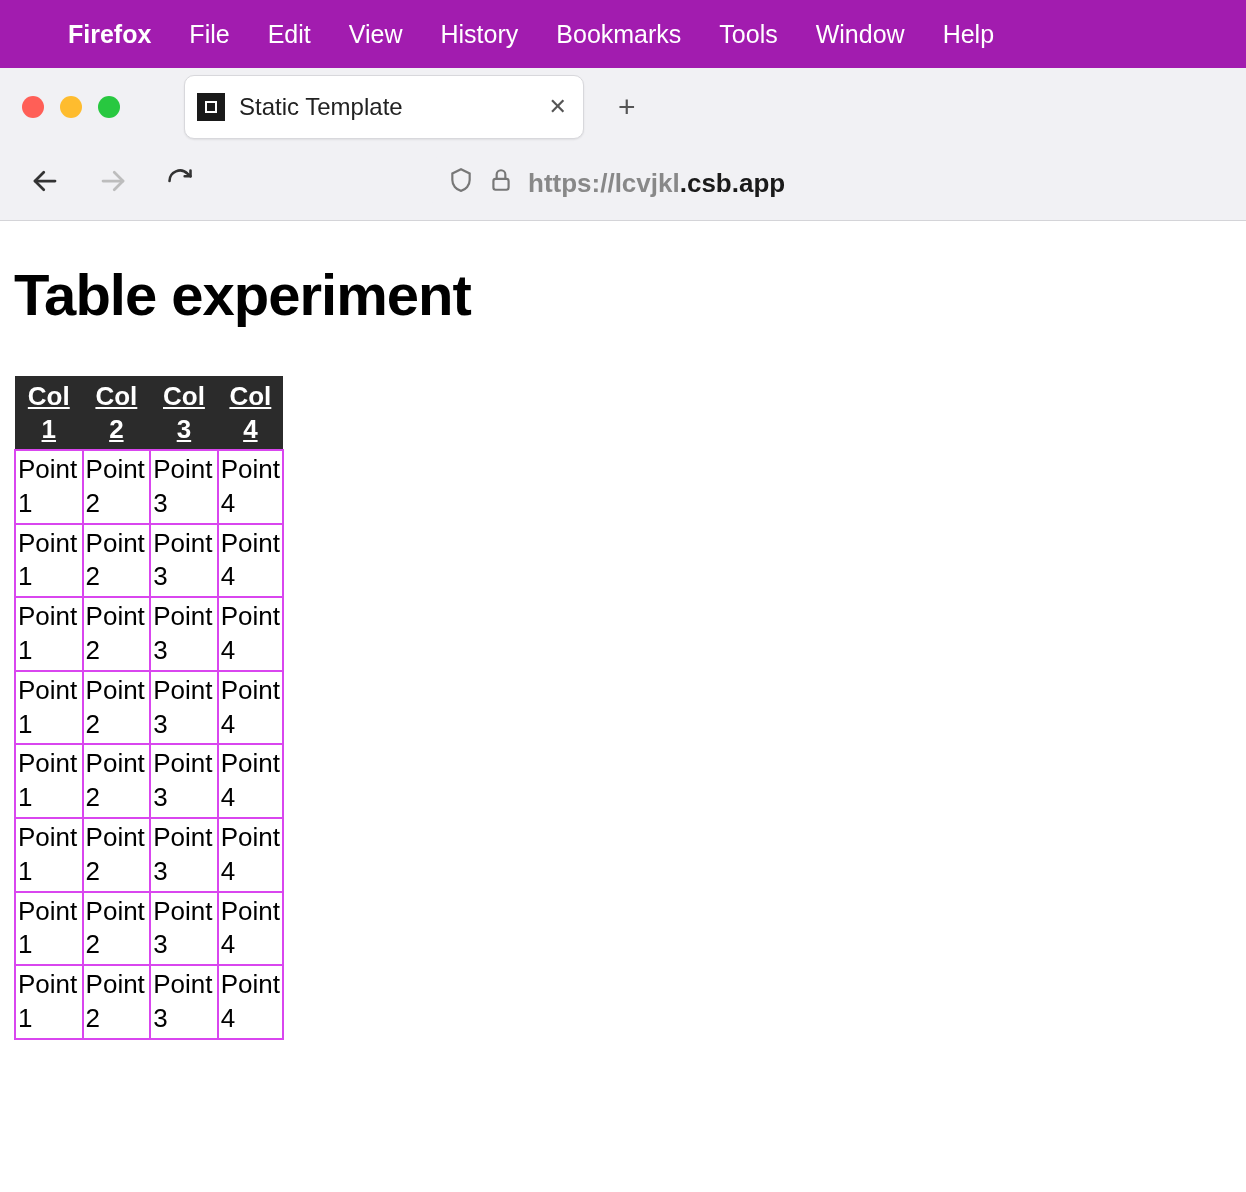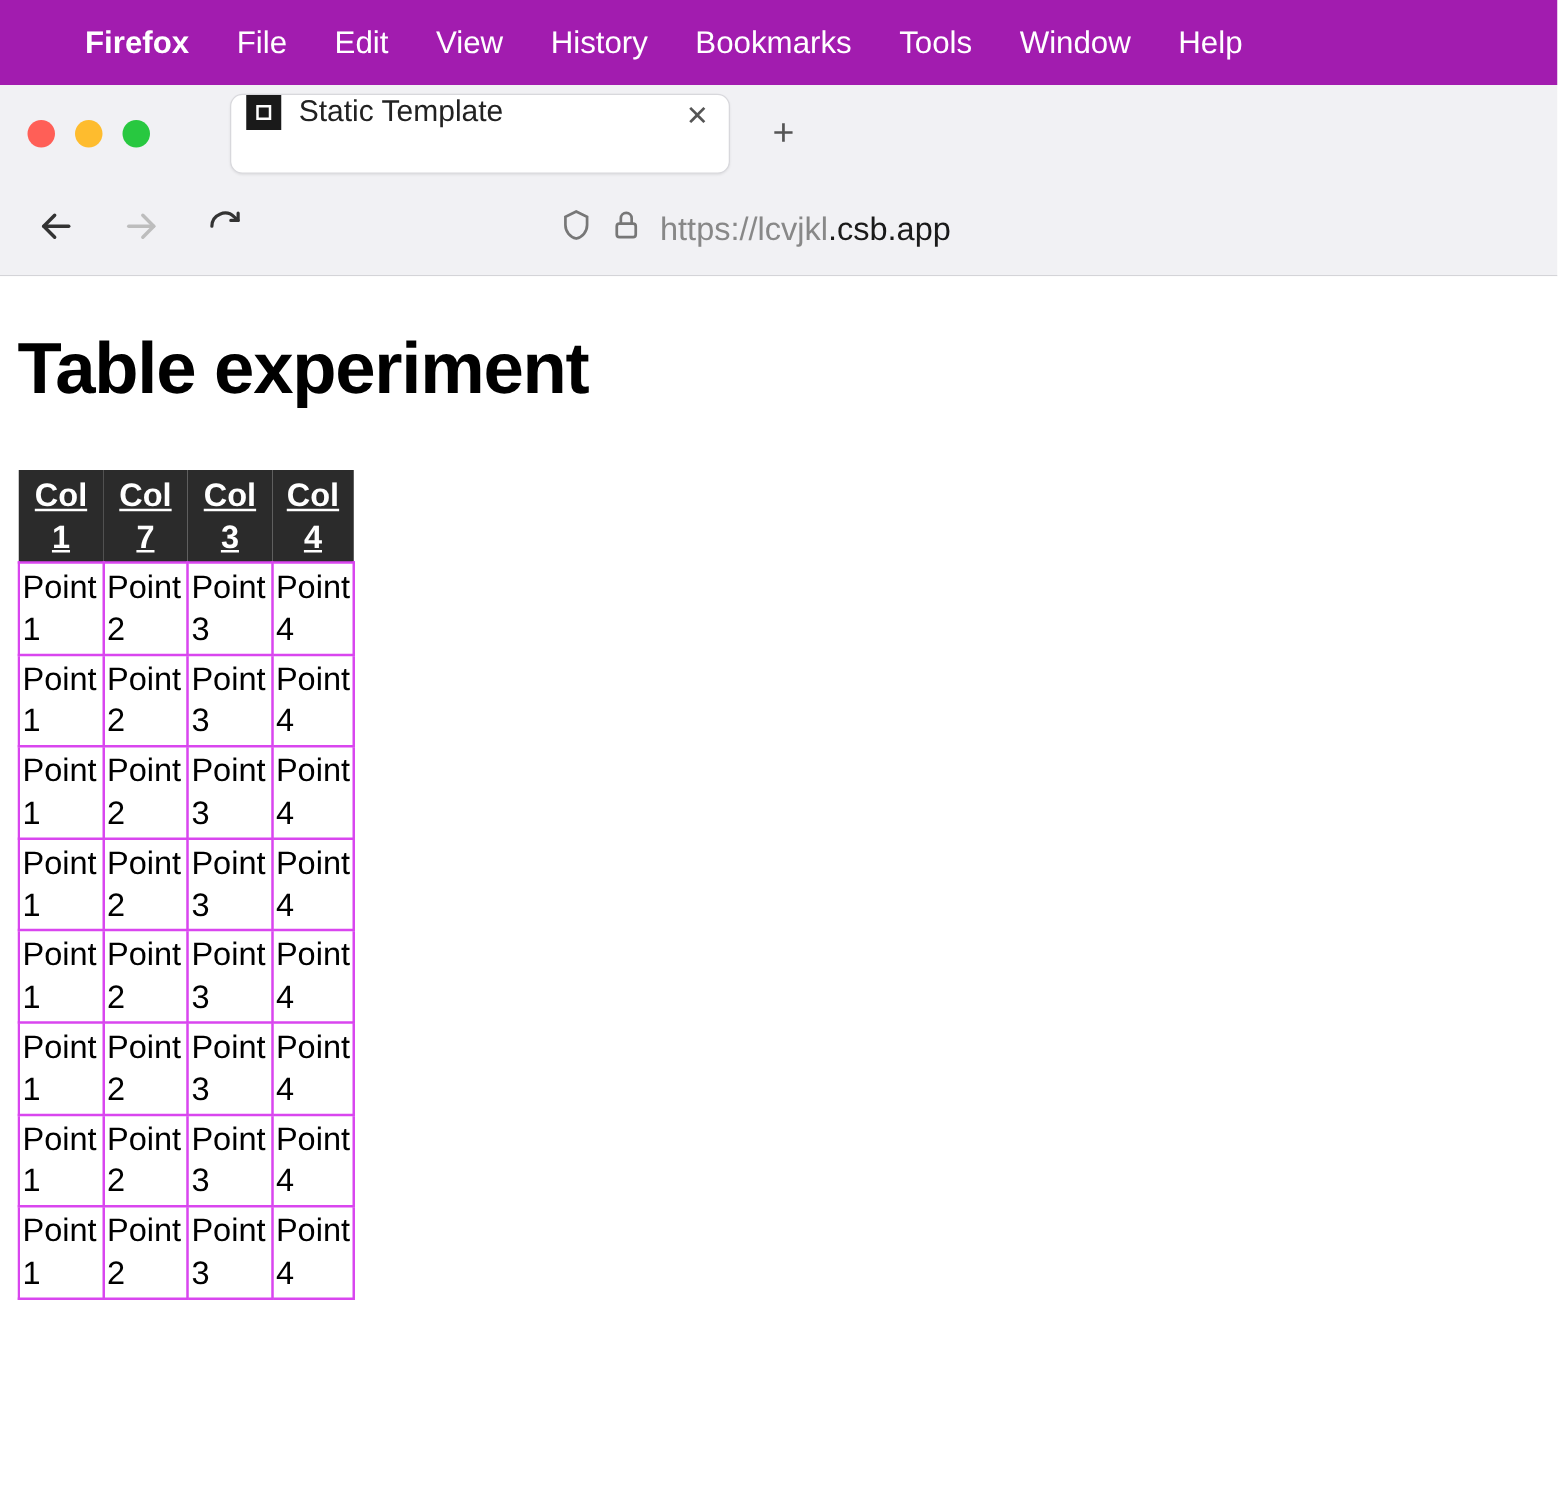--- a/index.html
+++ b/index.html
@@ -60,21 +60,21 @@
     .tl-red { background: #ff5f57; }
     .tl-yellow { background: #febc2e; }
     .tl-green { background: #28c840; }
     .tab {
       background: #fff;
       border: 1px solid #d8d8dc;
       border-radius: 10px;
       height: 64px;
       width: 400px;
       display: flex;
-      align-items: flex-start;
+      align-items: center;
       padding: 0 12px;
       gap: 14px;
       box-shadow: 0 1px 2px rgba(0,0,0,0.08);
     }
     .tab-favicon {
       width: 28px;
       height: 28px;
       background: #1a1a1a;
       display: flex;
       align-items: center;
@@ -123,20 +123,21 @@
       flex: 1;
       margin-left: 200px;
       height: 54px;
       background: #f1f1f4;
       border-radius: 10px;
       display: flex;
       align-items: center;
       padding: 0 16px;
       gap: 14px;
       font-size: 26px;
+      font-weight: bold;
     }
     .url-icon svg {
       width: 26px;
       height: 26px;
     }
     .url-text {
       color: #888;
     }
     .url-text .url-path {
       color: #888;
@@ -261,21 +262,21 @@
   </div>
 </div>
 
 <div class="page-content">
   <h1 class="page-title">Table experiment</h1>
   <div class="table-wrap">
     <table>
       <thead>
         <tr>
           <th>Col 1</th>
-          <th>Col 7</th>
+          <th>Col 2</th>
           <th>Col 3</th>
           <th>Col 4</th>
         </tr>
       </thead>
       <tbody id="tbody">
       <tr>
             <td>Point 1</td>
             <td>Point 2</td>
             <td>Point 3</td>
             <td>Point 4</td>

